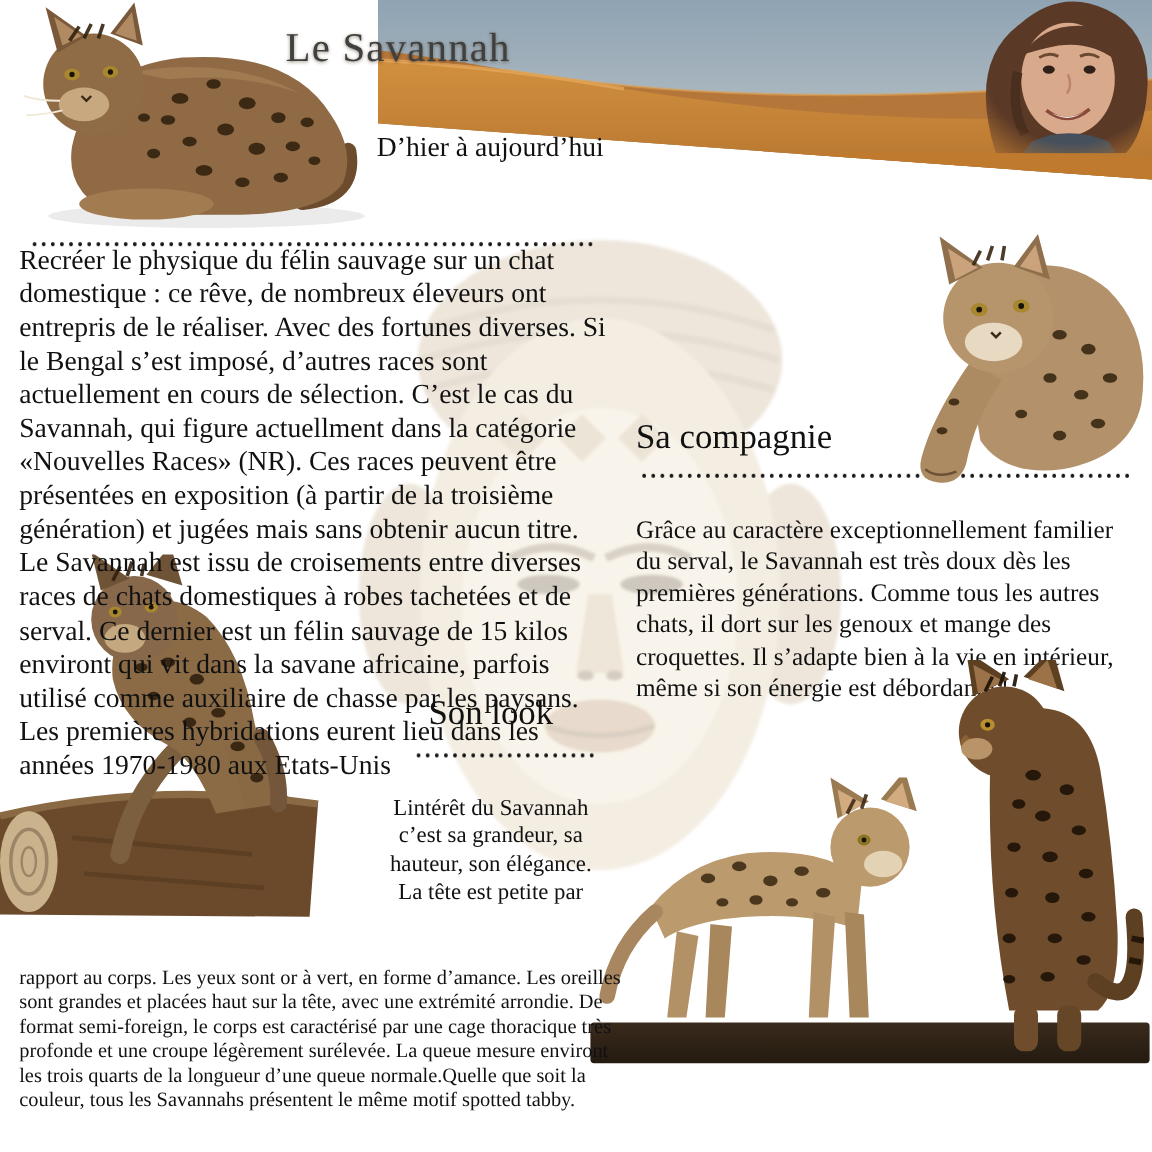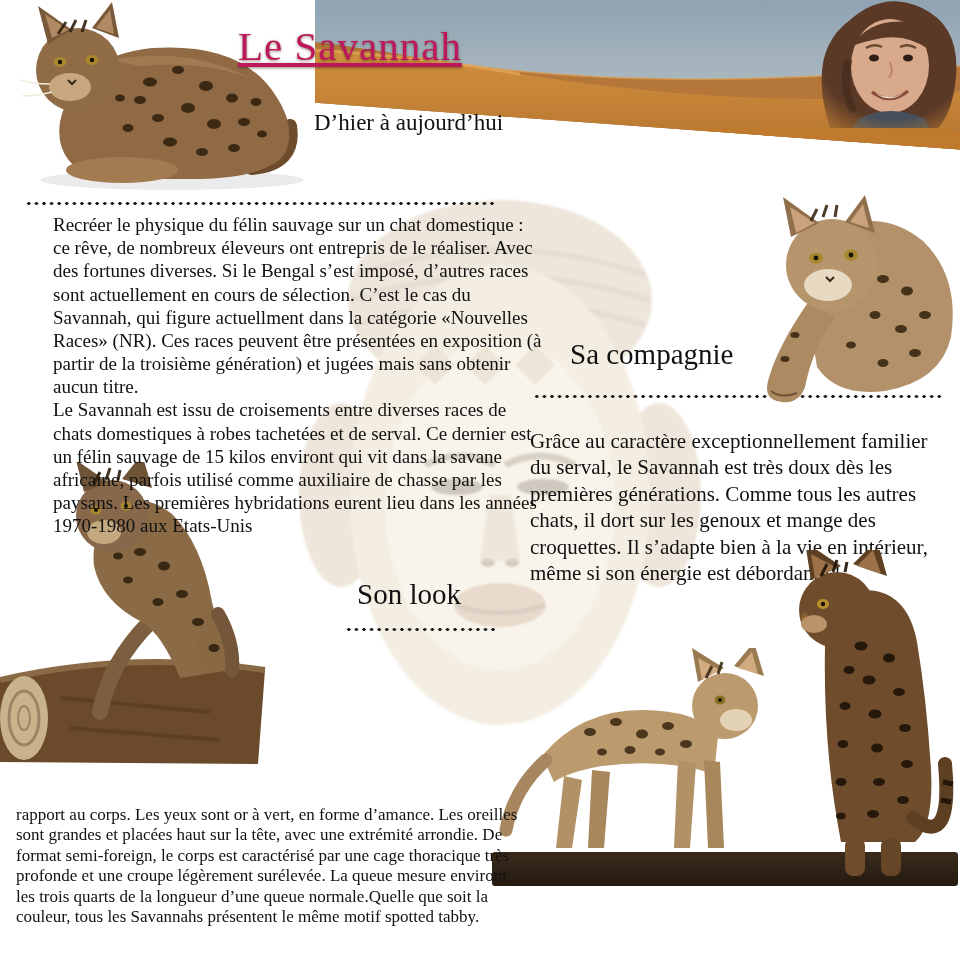--- a/index.html
+++ b/index.html
@@ -2,39 +2,39 @@
 <html lang="fr"><head>
 <meta charset="utf-8">
 <style>
   html,body{margin:0;padding:0;background:#fff;}
   #page{position:relative;width:960px;height:960px;overflow:hidden;background:#fff;
         font-family:"Liberation Serif","DejaVu Serif",serif;color:#111;}
   .abs{position:absolute;}
   
   #header-band{left:0;top:0;width:960px;height:170px;z-index:1;
                clip-path:polygon(0 0,100% 0,100% 88%,0 47%);}
-  #page-title{left:238px;top:22px;z-index:3;color:#be185d;font-size:41px;letter-spacing:1px;
-              text-shadow:0 1px 3px rgba(60,40,10,.55);text-decoration:underline;}
+  #page-title{left:238px;top:22px;z-index:3;color:#404040;font-size:34px;letter-spacing:1px;
+              text-shadow:0 1px 3px rgba(60,40,10,.55);}
   #woman-portrait{left:812px;top:0;width:148px;height:128px;z-index:2;
      -webkit-mask-image:radial-gradient(ellipse at 55% 45%, #000 62%, transparent 98%);
      mask-image:radial-gradient(ellipse at 55% 45%, #000 62%, transparent 98%);}
   #page-subtitle{left:314px;top:110px;z-index:3;font-size:23px;}
   
   #mask-watermark{left:285px;top:165px;width:430px;height:610px;z-index:1;opacity:.32;filter:blur(1.2px);}
   
   .dotline{height:5px;z-index:2;background-image:radial-gradient(circle,#1b1b1b 1.5px,transparent 1.8px);
            background-size:7.6px 5px;background-repeat:repeat-x;background-position:0 50%;}
   #rule-intro{left:25px;top:201px;width:470px;}
   #rule-compagnie{left:533px;top:394px;width:412px;}
   #rule-look{left:345px;top:627px;width:152px;}
   
   .body-text{z-index:3;line-height:1.22;}
-  #intro-text{left:16px;top:213px;width:492px;font-size:19px;margin-left:37px;}
+  #intro-text{left:16px;top:203px;width:492px;font-size:23px;}
   #intro-text p{margin:0;}
-  #compagnie-head{left:530px;top:338px;z-index:3;font-size:29px;margin-left:40px;}
+  #compagnie-head{left:530px;top:348px;z-index:3;font-size:29px;}
   #compagnie-text{left:530px;top:428px;width:400px;font-size:21px;line-height:1.26;}
   #look-head{left:331px;top:578px;z-index:3;font-size:29px;margin-left:26px;}
   #look-lead{left:318px;top:662px;width:182px;font-size:19px;line-height:1.23;text-align:center;}
   #look-body{left:8px;top:805px;width:502px;font-size:17px;line-height:1.20;padding-left:8px;}
   
   .photo{z-index:2;}
   #photo-cat-lying{left:0;top:0;width:315px;height:196px;background:#fff;border-radius:0 0 30px 0;}
   #photo-kitten{left:755px;top:195px;width:205px;height:230px;}
   #photo-cat-log{left:0;top:462px;width:320px;height:305px;}
   #photo-cat-walking{left:480px;top:648px;width:300px;height:240px;}
@@ -129,20 +129,21 @@
 
   <div id="intro-text" class="abs body-text">
     <p>Recréer le physique du félin sauvage sur un chat domestique : ce rêve, de nombreux éleveurs ont entrepris de le réaliser. Avec des fortunes diverses. Si le Bengal s’est imposé, d’autres races sont actuellement en cours de sélection. C’est le cas du Savannah, qui figure actuellment dans la catégorie «Nouvelles Races» (NR). Ces races peuvent être présentées en exposition (à partir de la troisième génération) et jugées mais sans obtenir aucun titre.</p>
     <p>Le Savannah est issu de croisements entre diverses races de chats domestiques à robes tachetées et de serval. Ce dernier est un félin sauvage de 15 kilos environt qui vit dans la savane africaine, parfois utilisé comme auxiliaire de chasse par les paysans. Les premières hybridations eurent lieu dans les années 1970-1980 aux Etats-Unis</p>
   </div>
 
   <div id="compagnie-head" class="abs">Sa compagnie</div>
   <div id="compagnie-text" class="abs body-text">Grâce au caractère exceptionnellement familier du serval, le Savannah est très doux dès les premières générations. Comme tous les autres chats, il dort sur les genoux et mange des croquettes. Il s’adapte bien à la vie en intérieur, même si son énergie est débordante !</div>
 
   <div id="look-head" class="abs">Son look</div>
+  <div id="look-lead" class="abs body-text">Lintérêt du Savannah c’est sa grandeur, sa hauteur, son élégance. La tête est petite par</div>
   <div id="look-body" class="abs body-text">rapport au corps. Les yeux sont or à vert, en forme d’amance. Les oreilles sont grandes et placées haut sur la tête, avec une extrémité arrondie. De format semi-foreign, le corps est caractérisé par une cage thoracique très profonde et une croupe légèrement surélevée. La queue mesure environt les trois quarts de la longueur d’une queue normale.Quelle que soit la couleur, tous les Savannahs présentent le même motif spotted tabby.</div>
 
   <svg id="photo-cat-lying" class="abs photo" viewBox="0 0 315 196">
     <ellipse cx="172" cy="180" rx="132" ry="10" fill="rgba(0,0,0,.08)"></ellipse>
     <path d="M252,168 q44,-4 38,-42" stroke="#6d4c2e" stroke-width="14" fill="none" stroke-linecap="round"></path>
     <path d="M60,122 Q74,56 152,48 Q242,42 276,96 Q296,126 286,152 Q270,177 200,179 L96,179 Q54,162 60,122 Z" fill="#8f6a45"></path>
     <path d="M110,60 Q190,46 250,78 Q200,60 140,66 Z" fill="#a07a50"></path>
     <ellipse cx="122" cy="170" rx="56" ry="13" fill="#a37b50"></ellipse>
     <circle cx="78" cy="70" r="42" fill="#8f6c46"></circle>
     <path d="M48,44 L38,6 L72,30 Z" fill="#7a583a"></path>

